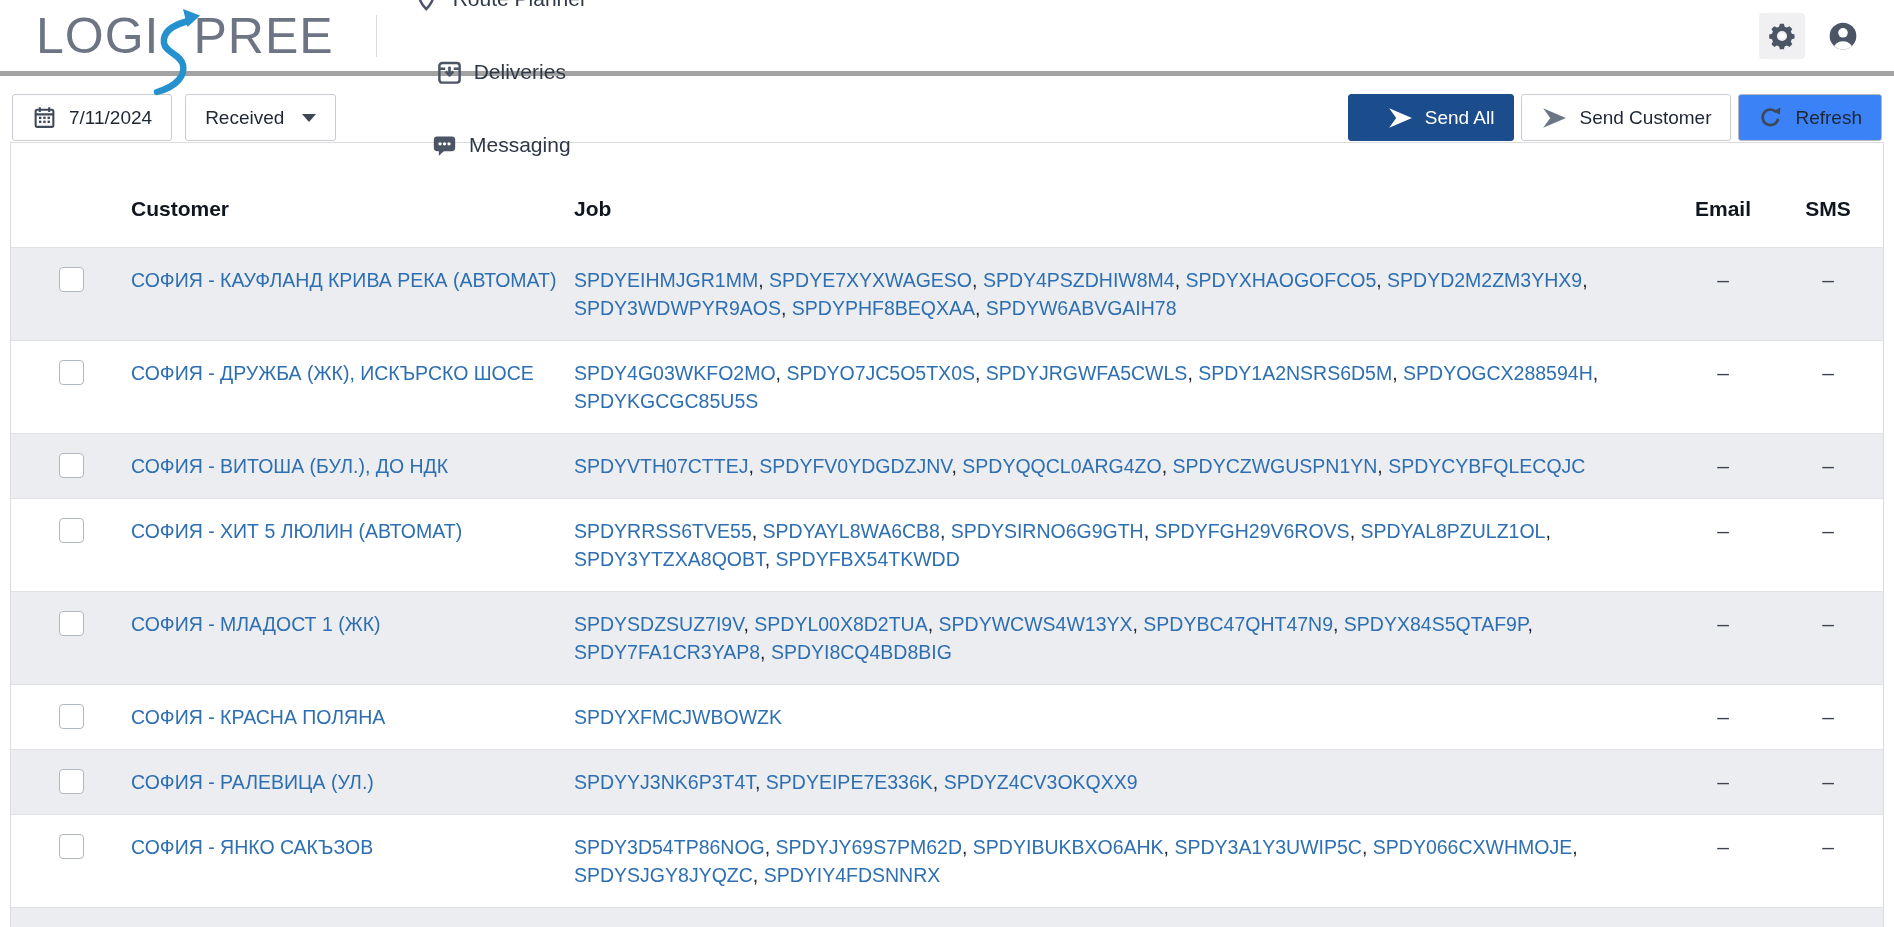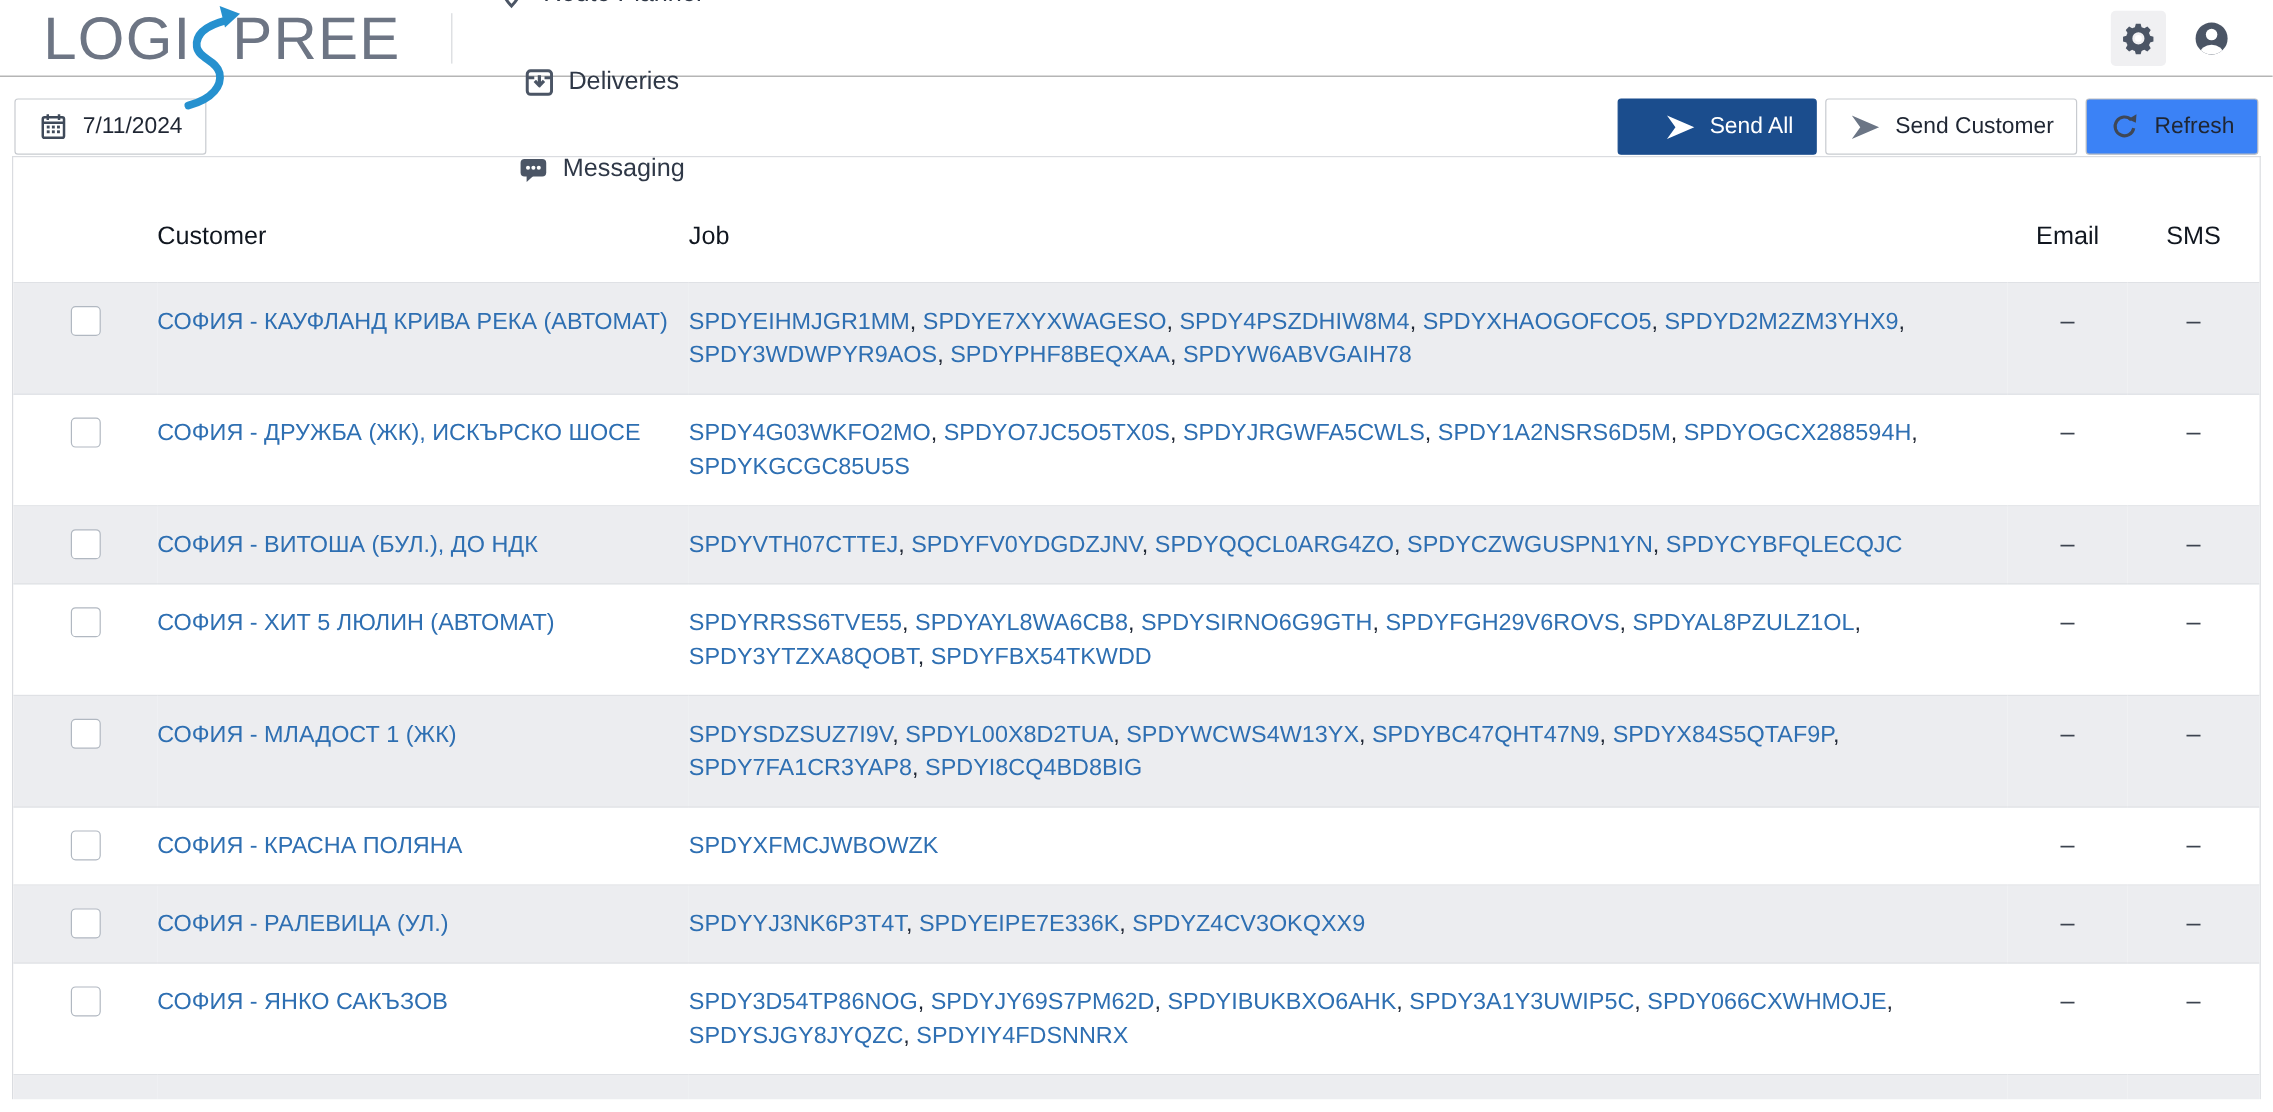--- a/index.html
+++ b/index.html
@@ -1,20 +1,20 @@
 <!DOCTYPE html>
 <html><head>
 <meta charset="utf-8">
 <style>
   * { margin:0; padding:0; box-sizing:border-box; }
   html,body { width:1894px; height:927px; overflow:hidden; background:#fff;
     font-family:"Liberation Sans","DejaVu Sans",sans-serif; color:#1f2633; }
 
   
-  .navbar { position:relative; height:64px; background:#fff; border-bottom:1px solid #a3a3a3;
+  .navbar { position:relative; height:76px; background:#fff; border-bottom:5px solid #a3a3a3;
     display:flex; align-items:center; padding:0 28px 0 36px; z-index:5; overflow:visible; }
   .logo { display:flex; align-items:center; position:relative; z-index:6; }
   .logo .ltext { font-size:50px; font-weight:400; color:#6d7584; letter-spacing:1px; line-height:1; }
   .logo svg.swoosh { width:54px; height:92px; margin:-4px -9px -38px -11px; pointer-events:none; position:relative; z-index:7; }
   .nav-divider { width:1px; height:42px; background:#d6d9dd; margin:0 38px 0 42px; }
   .nav-items { display:flex; align-items:center; gap:46px;flex-direction:column; }
   .nav-item { display:flex; align-items:center; gap:11px; font-size:21px; color:#2f3847; cursor:pointer; }
   .nav-item svg { width:27px; height:27px; flex:none; }
   .nav-right { margin-left:auto; display:flex; align-items:center; gap:15px; }
   .icon-btn { width:46px; height:46px; border:none; background:transparent; border-radius:4px;
@@ -33,21 +33,21 @@
   .btn.primary { background:#1b4d8d; border-color:#1b4d8d; color:#fff;padding-left:38px; }
   .btn.gray { background:#3b82f6; border-color:#b9bcc1; }
   .caret-down { width:0; height:0; border-left:7px solid transparent; border-right:7px solid transparent;
     border-top:8px solid #3f4755; margin-left:6px; }
 
   
   .panel { margin:1px 10px 0 10px; height:786px; background:#fff;
     border:1px solid #dadce0; border-bottom:none; overflow:hidden; }
   table { width:100%; border-collapse:collapse; table-layout:fixed; }
   col.c-check { width:120px; } col.c-cust { width:443px; } col.c-email { width:100px; } col.c-sms { width:110px; }
-  thead th { font-size:21px; font-weight:400; color:#10161f; text-align:left;
+  thead th { font-size:21px; font-weight:700; color:#10161f; text-align:left;
     padding:52px 0 24px 0; line-height:28px; }
   thead th.num { text-align:center; }
   tbody tr { border-top:1px solid #dfe1e5;margin-top:45px; }
   tbody tr:nth-child(odd) { background:#ecedf0; }
   td { vertical-align:top; padding:18px 0; line-height:28px; font-size:19.5px; }
   td.check { padding-top:19px; }
   .cb { display:block; width:25px; height:25px; margin-left:48px; background:#fff;
     border:1.5px solid #b1b8c1; border-radius:4px; cursor:pointer; }
   td.cust { padding-right:10px; }
   td.cust a { color:#2e6fb2; text-decoration:none; }
@@ -147,20 +147,24 @@
         <g fill="#3f4a5a">
           <rect x="6.7" y="11.2" width="2.3" height="2.3"></rect>
             <rect x="10.8" y="11.2" width="2.3" height="2.3"></rect>
             <rect x="14.9" y="11.2" width="2.3" height="2.3"></rect>
           <rect x="6.7" y="15" width="2.3" height="2.3"></rect>
             <rect x="10.8" y="15" width="2.3" height="2.3"></rect>
             <rect x="14.9" y="15" width="2.3" height="2.3"></rect>
         </g>
       </svg>
       <span>7/11/2024</span>
+    </button>
+    <button class="btn">
+      <span>Received</span>
+      <span class="caret-down"></span>
     </button>
   </div>
   <div class="tb-right">
     <button class="btn primary">
       <svg width="26" height="22" viewBox="0 0 24 20">
         <path d="M2 1 L23 10 L2 19 L8.5 10 Z" fill="#ffffff"></path>
       </svg>
       <span>Send All</span>
     </button>
     <button class="btn">

